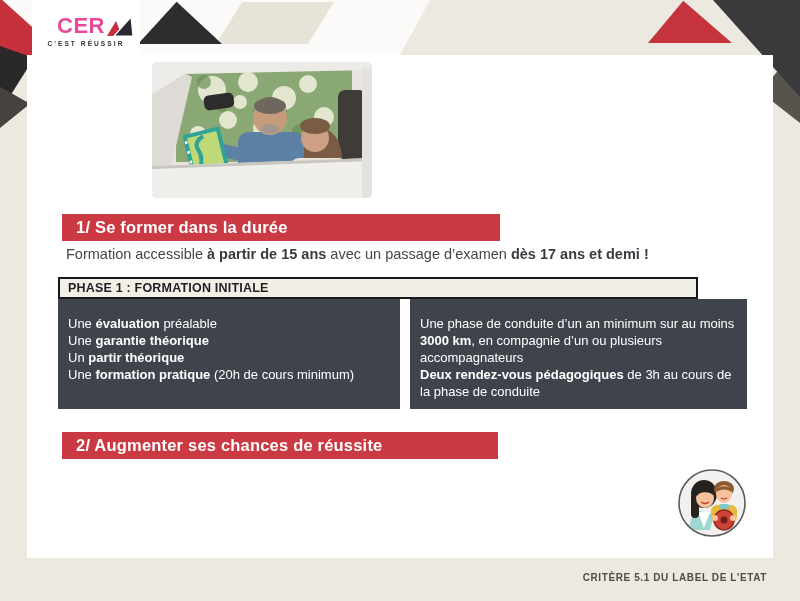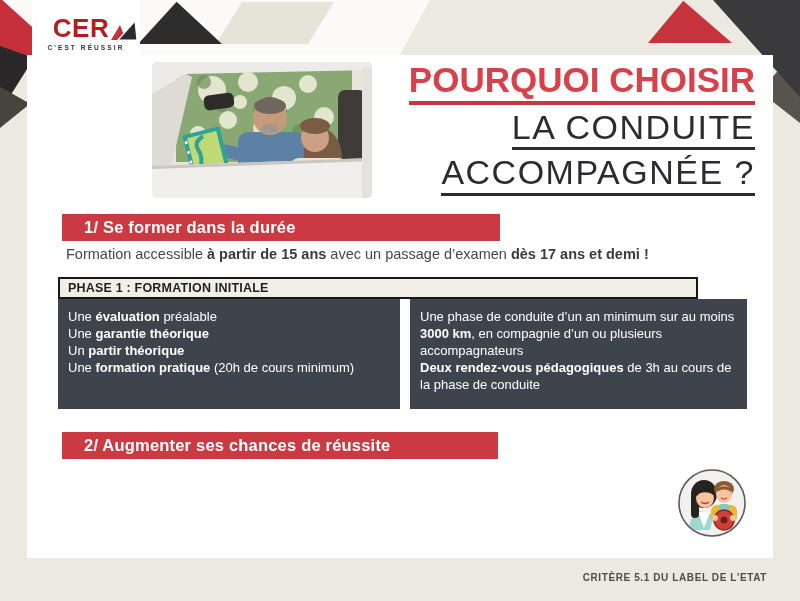--- a/index.html
+++ b/index.html
@@ -25,55 +25,55 @@
   .gray-sliver { left:760px; top:45px; width:40px; height:78px; background:#57544d;
     clip-path:polygon(100% 0,0 60%,100% 100%); z-index:2; }
   .dark-corner { left:700px; top:0; width:100px; height:97px; background:#3a393b;
     clip-path:polygon(13% 0,100% 0,100% 100%); z-index:3; }
 
   
   .logo-banner { position:absolute; left:32px; top:0; width:108px; height:95px;
     background:#ffffff; clip-path:polygon(0 0,100% 0,100% 67%,54% 100%,0 67%);
     z-index:6; text-align:center; padding-top:15px; }
   .logo-row { display:flex; align-items:flex-end; justify-content:center; gap:2px; }
-  .logo-text { font-size:26px; font-weight:800; color:#b91c1c; letter-spacing:0.5px; line-height:1;margin-left:18px; }
+  .logo-text { font-size:22px; font-weight:800; color:#ec4899; letter-spacing:0.5px; line-height:1;margin-left:18px; }
   .logo-tag { margin-top:3px; font-size:6.5px; letter-spacing:2.1px; color:#34333c; font-weight:bold; }
 
   
   .card { position:absolute; left:27px; top:55px; width:746px; height:503px;
     background:#ffffff; z-index:4; }
 
   
   .photo { position:absolute; left:125px; top:7px; width:220px; height:136px;
     border-radius:5px; overflow:hidden; background:#e8e5e0; }
 
   
   .title-block { position:absolute; top:7px; right:18px; text-align:right; z-index:5; }
   .title-line { margin-bottom:5px; }
   .title-line span { display:inline-block; padding-bottom:2px; line-height:1.05; }
   .t-red span { font-size:35px; font-weight:800; color:#d8404a; border-bottom:4px solid #c63841; letter-spacing:0px; }
   .t-dark span { font-size:34px; font-weight:400; color:#2b2b33; border-bottom:3px solid #2b2b33; letter-spacing:1.5px; }
 
   
   .banner { position:absolute; left:35px; height:27px; background:#cb3943; color:#ffffff;
-    font-weight:bold; font-size:16.5px; line-height:27px; padding-left:22px; letter-spacing:0.2px; }
+    font-weight:bold; font-size:16.5px; line-height:27px; padding-left:14px; letter-spacing:0.2px; }
   .banner1 { top:159px; width:438px; }
   .banner2 { top:377px; width:436px; }
 
   .body-text { position:absolute; left:39px; color:#45454c; font-size:14.5px; line-height:19px; }
   .intro { top:190px; width:690px; }
   .result { top:408px; width:640px; }
   .b { font-weight:bold; color:#3a3a41; }
 
   
   .phase-header { position:absolute; left:31px; top:222px; width:640px; height:22px;
     background:#f2efe7; border:2px solid #17171b; display:flex; justify-content:space-between;
     align-items:center; padding:0 8px; font-size:12.5px; font-weight:bold; color:#1f1f24; letter-spacing:0.2px; }
   .phase-box { position:absolute; top:244px; height:110px; background:#3f434b; color:#ffffff;
-    font-size:13px; line-height:17px; padding:9px 10px; }
+    font-size:13px; line-height:17px; padding:16px 10px; }
   .phase-box .b { color:#ffffff; }
   .box1 { left:31px; width:342px; }
   .box2 { left:383px; width:337px; }
   .pline { display:block; }
 
   
   .people-circle { position:absolute; left:650px; top:413px; width:70px; height:70px; }
 
   
   .footer { position:absolute; right:33px; top:572px; font-size:10px; color:#514c45;
@@ -151,25 +151,20 @@
         </g>
         <path d="M0,0 L220,0 L220,8 L34,12 L0,32 Z" fill="#edebe8"></path>
         <path d="M0,32 L34,12 L40,15 L12,136 L0,136 Z" fill="#dedbd6"></path>
         <path d="M0,104 L220,96 L220,136 L0,136 Z" fill="#f1efec"></path>
         <path d="M0,104 L220,96 L220,99 L0,107 Z" fill="#c9c6c0"></path>
         <rect x="210" y="6" width="10" height="130" fill="#e4e2de"></rect>
         <rect x="52" y="32" width="30" height="15" rx="5" fill="#2e2c2a" transform="rotate(-8 67 40)"></rect>
       </svg>
     </div>
 
-    <div class="title-block">
-      <div class="title-line t-red"><span>POURQUOI CHOISIR</span></div>
-      <div class="title-line t-dark"><span>LA CONDUITE</span></div>
-      <div class="title-line t-dark"><span>ACCOMPAGNÉE ?</span></div>
-    </div>
 
     <div class="banner banner1">1/ Se former dans la durée</div>
     <p class="body-text intro"><span>Formation accessible </span><span class="b">à partir de 15 ans</span><span> avec un passage d’examen </span><span class="b">dès 17 ans et demi  !</span></p>
 
     <div class="phase-header">
       <span>PHASE 1 : FORMATION INITIALE</span>
     </div>
 
     <div class="phase-box box1">
       <span class="pline"><span>Une </span><span class="b">évaluation</span><span> préalable</span></span>

